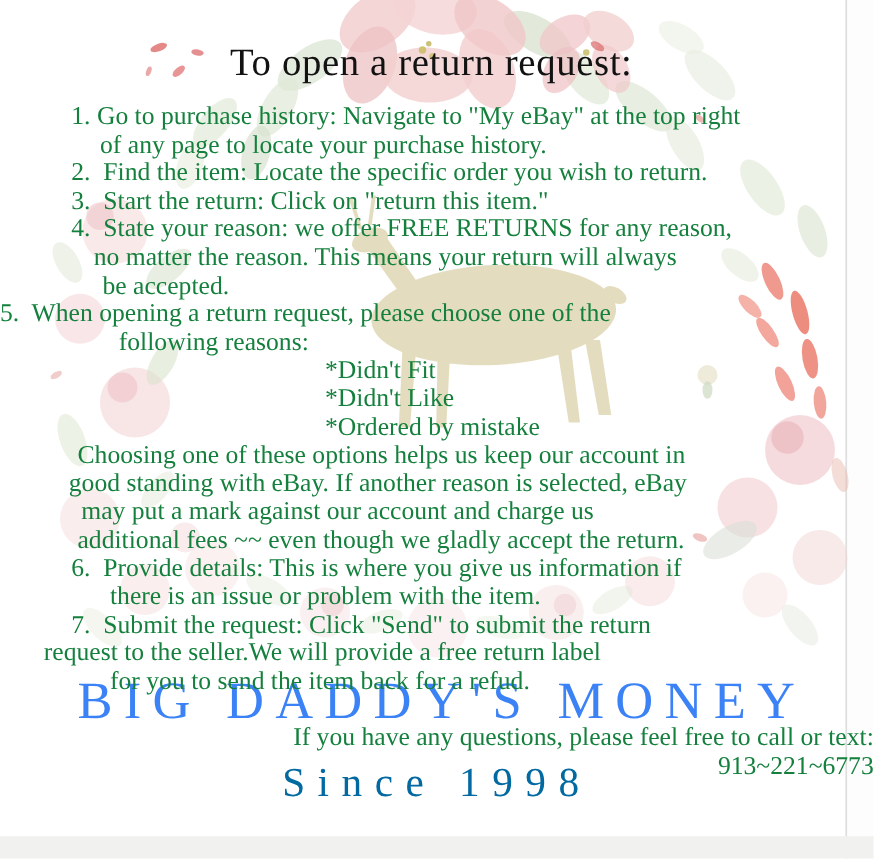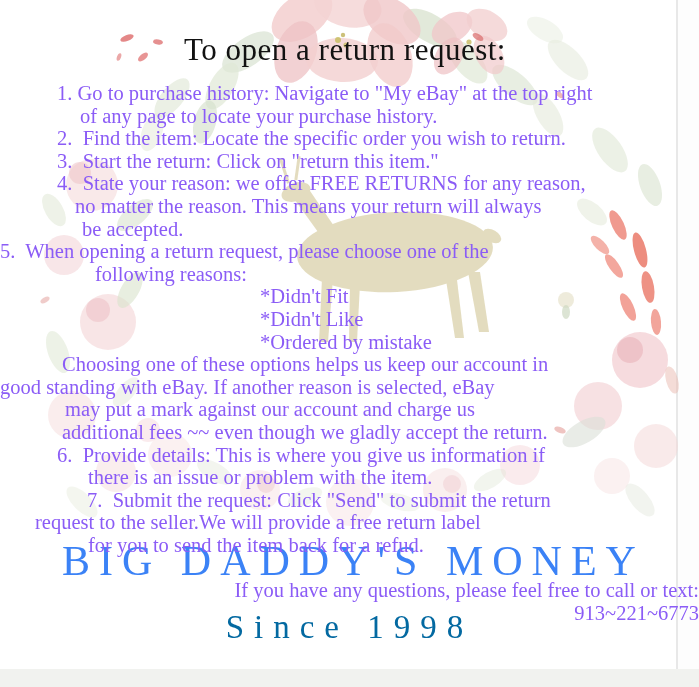--- a/index.html
+++ b/index.html
@@ -21,21 +21,21 @@
     text-align:center;font-size:33px;letter-spacing:10px;color:#0369a1;
     line-height:1;
   }
   .title{
     position:absolute;top:32px;left:0;width:690px;z-index:2;
     margin:0;text-align:center;
     font-size:31px;font-weight:400;color:#121212;letter-spacing:0.5px;
   }
   .body{
     position:absolute;top:82px;left:0;width:699px;z-index:2;
-    font-size:20.5px;line-height:22.6px;color:#8b5cf6;
+    font-size:20.5px;line-height:22.6px;color:#15803d;
   }
   .ln{white-space:pre;}
   .ln.center{text-align:right;padding-left:0;white-space:normal;}
   .spacer{height:22.6px;}
 </style>
 </head>
 <body>
 
 <div class="canvas">
 
@@ -160,26 +160,26 @@
     <div class="ln" style="padding-left:57px">3.  Start the return: Click on "return this item."</div>
     <div class="ln" style="padding-left:57px">4.  State your reason: we offer FREE RETURNS for any reason,</div>
     <div class="ln" style="padding-left:75px">no matter the reason. This means your return will always</div>
     <div class="ln" style="padding-left:82px">be accepted.</div>
     <div class="ln" style="">5.  When opening a return request, please choose one of the</div>
     <div class="ln" style="padding-left:95px">following reasons:</div>
     <div class="ln" style="padding-left:260px">*Didn't Fit</div>
     <div class="ln" style="padding-left:260px">*Didn't Like</div>
     <div class="ln" style="padding-left:260px">*Ordered by mistake</div>
     <div class="ln" style="padding-left:62px">Choosing one of these options helps us keep our account in</div>
-    <div class="ln" style="">good standing with eBay. If another reason is selected, eBay</div>
+    <div class="ln" style="padding-left:55px">good standing with eBay. If another reason is selected, eBay</div>
     <div class="ln" style="padding-left:65px">may put a mark against our account and charge us</div>
     <div class="ln" style="padding-left:62px">additional fees ~~ even though we gladly accept the return.</div>
     <div class="ln" style="padding-left:57px">6.  Provide details: This is where you give us information if</div>
     <div class="ln" style="padding-left:88px">there is an issue or problem with the item.</div>
-    <div class="ln" style="padding-left:87px">7.  Submit the request: Click "Send" to submit the return</div>
+    <div class="ln" style="padding-left:57px">7.  Submit the request: Click "Send" to submit the return</div>
     <div class="ln" style="padding-left:35px">request to the seller.We will provide a free return label</div>
     <div class="ln" style="padding-left:88px">for you to send the item back for a refud.</div>
     <div class="ln spacer"></div>
     <div class="ln center">If you have any questions, please feel free to call or text:</div>
     <div class="ln center">913~221~6773</div>
   </div>
 
 </div>
 
 </body></html>

